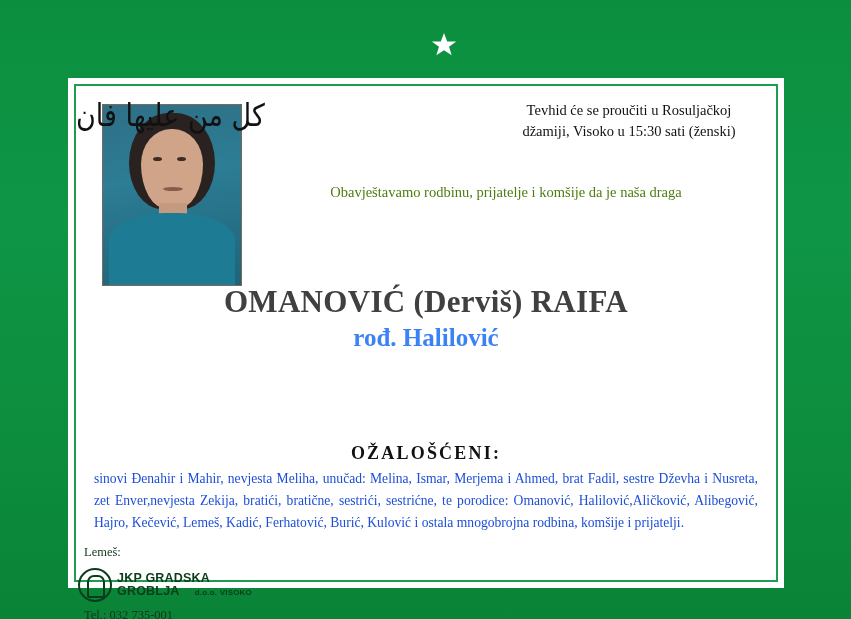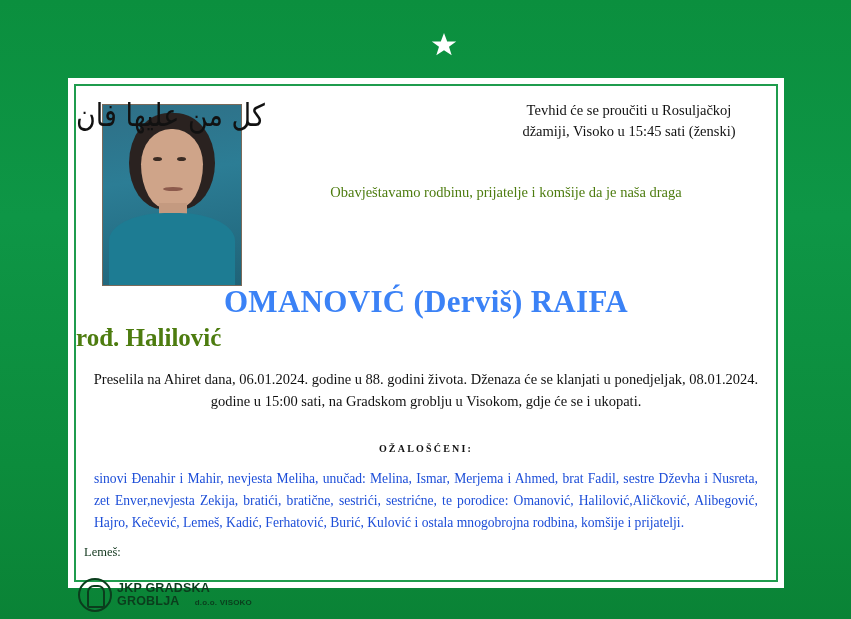--- a/index.html
+++ b/index.html
@@ -152,31 +152,31 @@
     color: #4d7c0f;
   }
 
   .name {
     position: absolute;
     left: 0; right: 0;
     top: 198px;
     text-align: center;
     font-size: 31px;
     font-weight: bold;
+    color: #404040;
+    letter-spacing: 0.3px;
+  }
+  .maiden {
+    position: absolute;
+    left: 0; right: 0;
+    top: 238px;
+    text-align: center;
+    font-size: 25px;
+    font-weight: bold;
     color: #3b82f6;
-    letter-spacing: 0.3px;
-  }
-  .maiden {
-    position: absolute;
-    left: 0; right: 0;
-    top: 238px;
-    text-align: left;
-    font-size: 25px;
-    font-weight: bold;
-    color: #4d7c0f;
   }
 
   .details {
     position: absolute;
     left: 0; right: 0;
     top: 282px;
     text-align: center;
     font-size: 14.5px;
     line-height: 1.55;
     color: #111;
@@ -190,21 +190,21 @@
     font-size: 12.5px;
     font-weight: bold;
     letter-spacing: 0.6px;
     color: #111;
   }
   .ozalosceni {
     position: absolute;
     left: 0; right: 0;
     top: 357px;
     text-align: center;
-    font-size: 10px;
+    font-size: 18px;
     font-weight: bold;
     letter-spacing: 2.2px;
     color: #111;
   }
 
   .family {
     position: absolute;
     left: 18px;
     right: 18px;
     top: 382px;
@@ -226,21 +226,21 @@
   }
   .footer .stampa {
     font-size: 12.5px;
     margin-left: 6px;
     color: #10361c;
   }
   .logo-row {
     display: flex;
     align-items: center;
     gap: 5px;
-    margin-top: 17px;
+    margin-top: 7px;
   }
   .logo-mark {
     width: 30px; height: 30px;
     border-radius: 50%;
     border: 2px solid #0b3d1d;
     position: relative;
     flex: 0 0 auto;
   }
   .logo-mark::before {
     content: "";
@@ -292,28 +292,27 @@
         <div class="eye-r"></div>
         <div class="mouth"></div>
         <div class="neck"></div>
         <div class="body"></div>
       </div>
 
       <div class="arabic">
         <span>كل من عليها فان</span>
       </div>
 
-      <div class="tevhid">Tevhid će se proučiti u Rosuljačkoj džamiji, Visoko u 15:45 sati (ženski)</div>
+      <div class="tevhid">Tevhid će se proučiti u Rosuljačkoj džamiji, Visoko u 15:30 sati (ženski)</div>
 
       <div class="notice">Obavještavamo rodbinu, prijatelje i komšije da je naša draga</div>
 
       <div class="name">OMANOVIĆ (Derviš) RAIFA</div>
       <div class="maiden">rođ. Halilović</div>
 
-      <div class="details">Preselila na Ahiret dana, 06.01.2024. godine u 88. godini života. Dženaza će se klanjati u ponedjeljak, 08.01.2024. godine u 15:00 sati, na Gradskom groblju u Visokom, gdje će se i ukopati.</div>
 
       <div class="ozalosceni">OŽALOŠĆENI:</div>
 
       <div class="family">sinovi Đenahir i Mahir, nevjesta Meliha, unučad: Melina, Ismar, Merjema i Ahmed, brat Fadil, sestre Dževha i Nusreta, zet Enver,nevjesta Zekija,  bratići, bratične, sestrići, sestrićne, te porodice: Omanović, Halilović,Aličković, Alibegović, Hajro, Kečević, Lemeš, Kadić, Ferhatović, Burić, Kulović i ostala mnogobrojna rodbina, komšije i prijatelji.</div>
 
     </div>
   </div>
 
   <div class="footer">
     <div class="stampa">Lemeš:</div>

